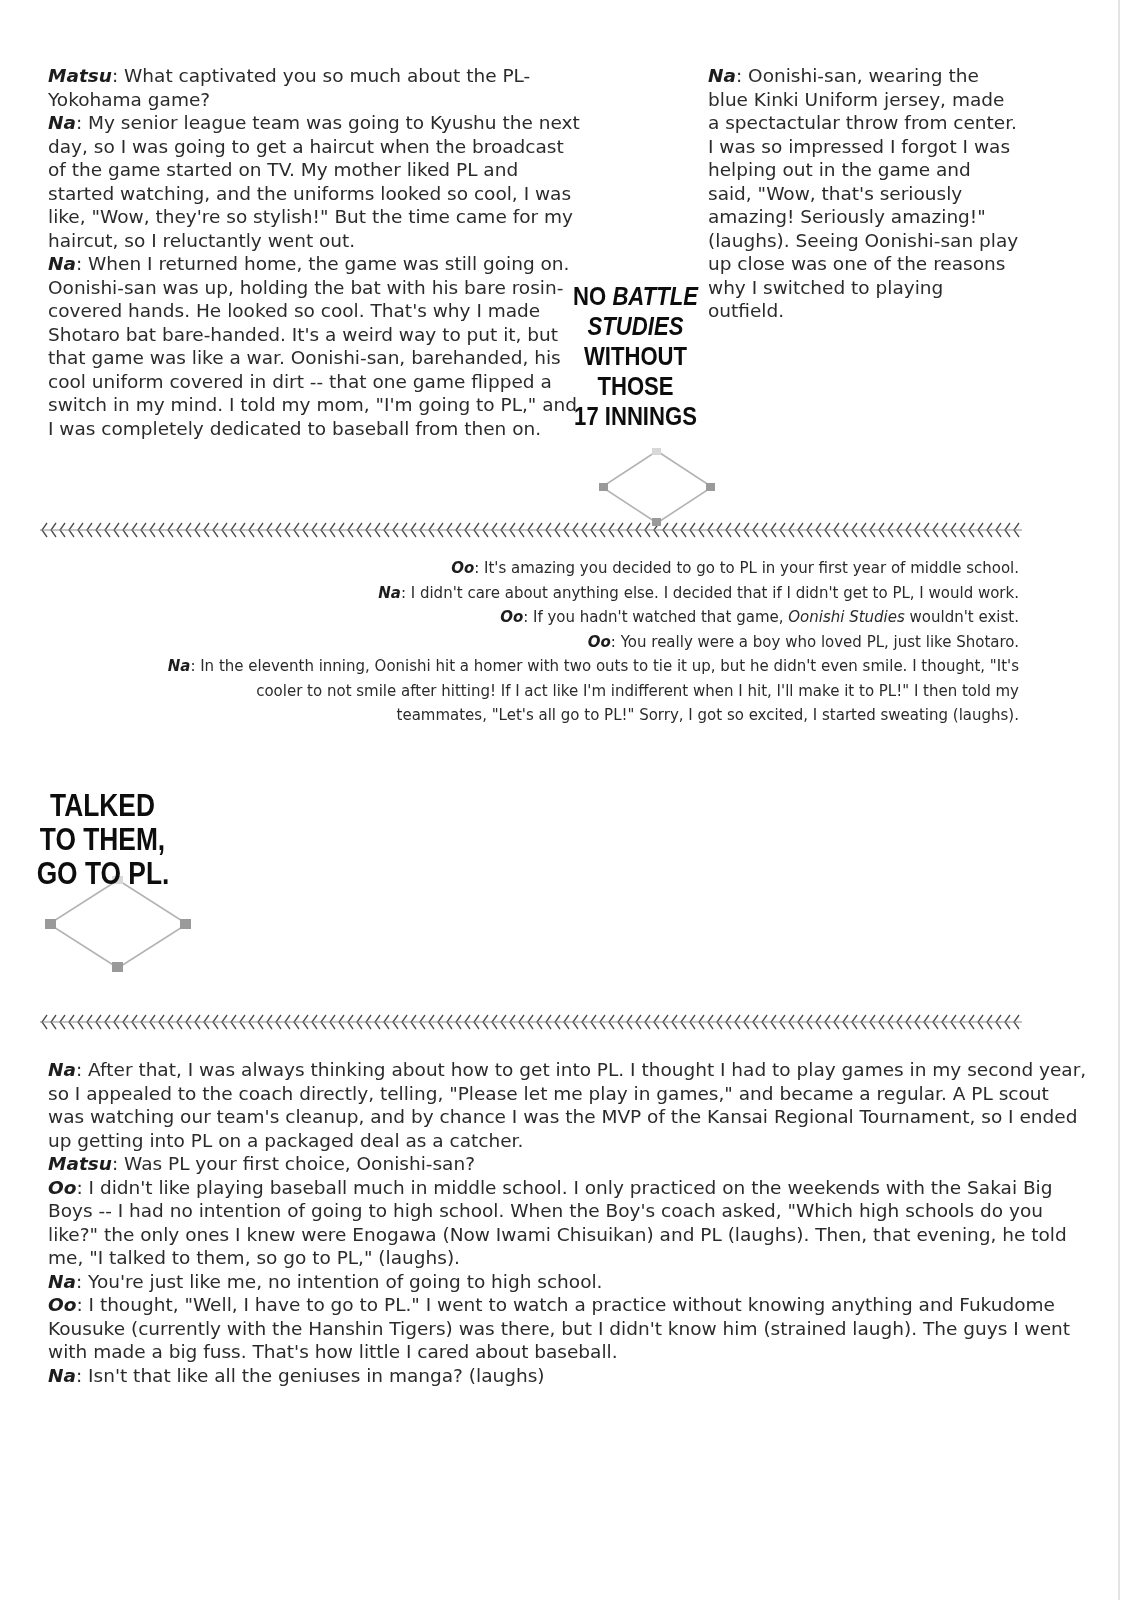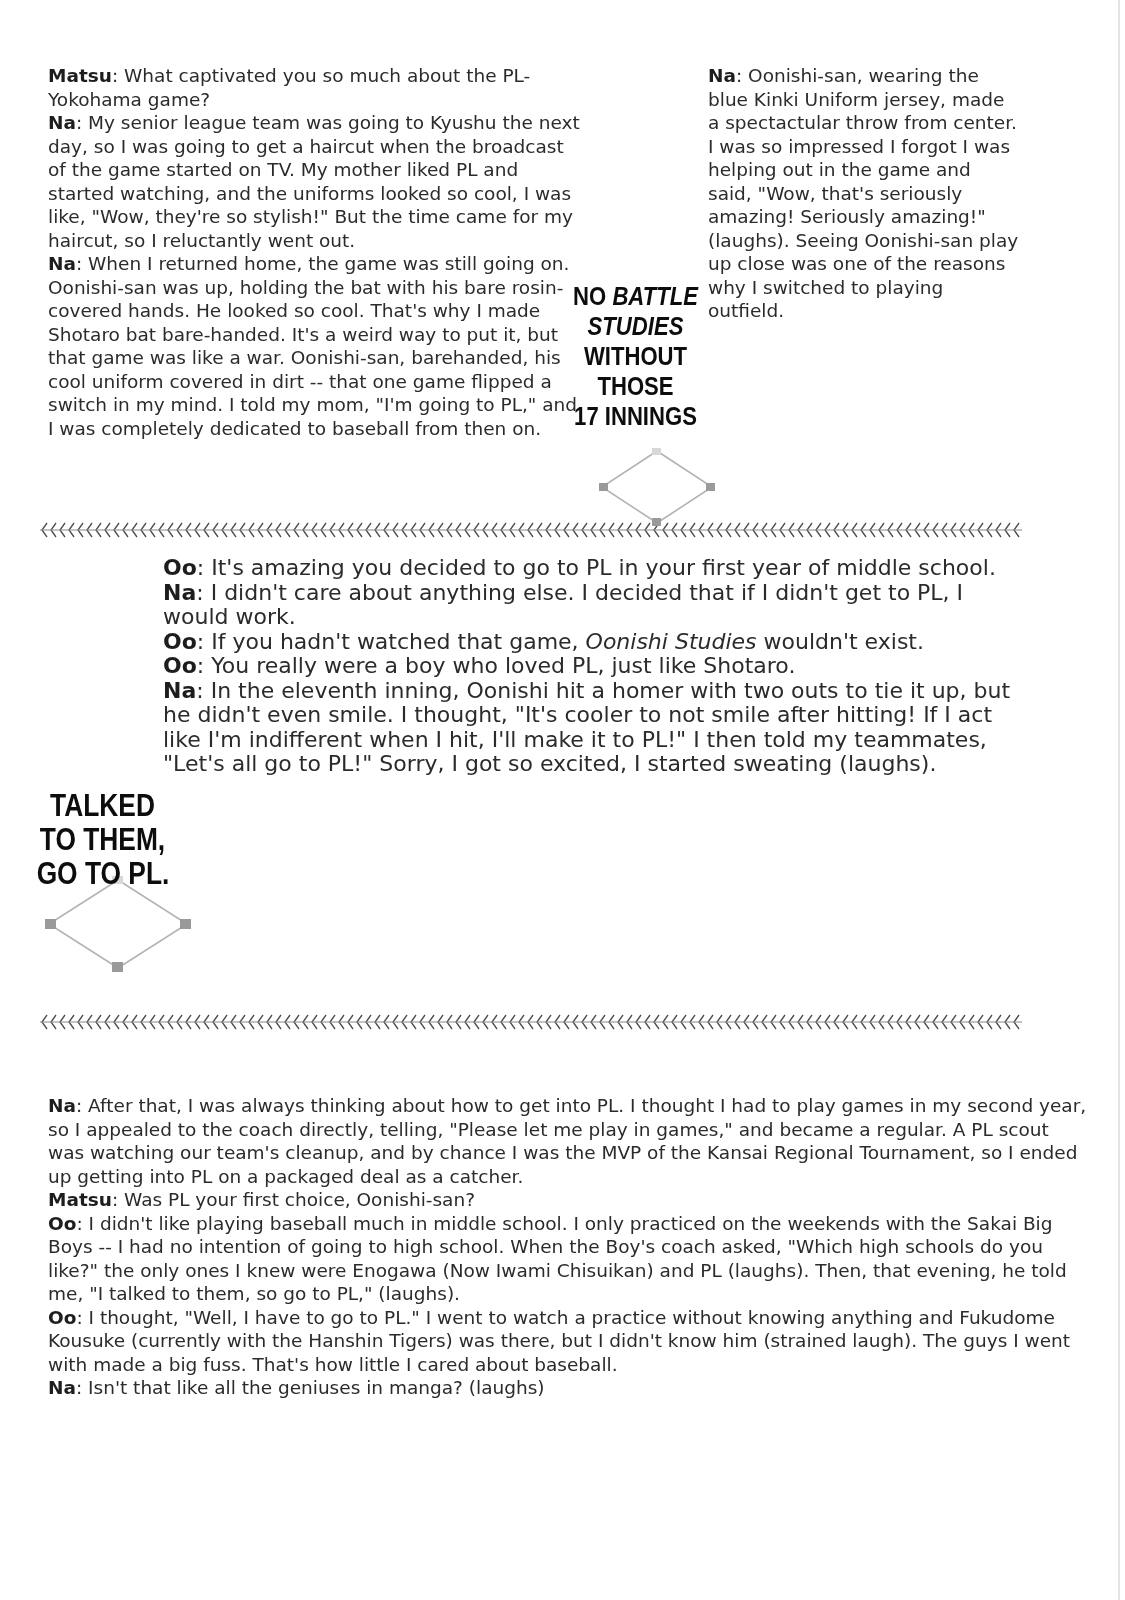--- a/index.html
+++ b/index.html
@@ -1,25 +1,25 @@
 <!DOCTYPE html>
 <html><head>
 <meta charset="utf-8">
 <style>
   html,body{margin:0;padding:0;background:#ffffff;}
   body{width:1125px;height:1600px;position:relative;overflow:hidden;
        font-family:"DejaVu Sans",sans-serif;color:#2b2b2b;}
   .dialogue p{margin:0;font-size:18.5px;line-height:23.5px;color:#2b2b2b;}
-  .dialogue b{font-weight:bold;color:#1d1d1d;}
+  .dialogue b{font-weight:bold;color:#1d1d1d;font-style:italic;}
   .dialogue em{font-style:italic;}
   .col-left{position:absolute;left:48px;top:64px;width:532px;}
   .col-right{position:absolute;left:708px;top:64px;width:312px;}
   .mid-block{position:absolute;left:163px;top:556px;width:856px;}
-  .mid-block p{font-size:22px;line-height:24.5px;}
-  .bottom-block{position:absolute;left:48px;top:1058px;width:1040px;margin-top:36px;}
+  .mid-block p{font-size:15px;line-height:24.5px;text-align:right;}
+  .bottom-block{position:absolute;left:48px;top:1058px;width:1040px;}
   .heading{position:absolute;font-family:"Liberation Sans",sans-serif;
            font-weight:bold;color:#0d0d0d;text-align:center;z-index:2;}
   .heading div{white-space:nowrap;}
   .heading em{font-style:italic;}
   #heading1{left:548px;top:281px;width:175px;font-size:26px;line-height:30px;
             transform:scaleX(.85);transform-origin:50% 0;}
   #heading2{left:25px;top:789px;width:155px;font-size:31px;line-height:34px;
             transform:scaleX(.85);transform-origin:50% 0;}
   .diamond{position:absolute;z-index:1;}
   #diamond1{left:598px;top:448px;}
@@ -106,17 +106,18 @@
       </pattern>
     </defs>
     <rect width="982" height="18" fill="url(#st2)"></rect>
   </svg>
 </div>
 
 <div class="bottom-block dialogue">
     <p><b>Na</b>: After that, I was always thinking about how to get into PL. I thought I had to play games in my second year, so I appealed to the coach directly, telling, "Please let me play in games," and became a regular. A PL scout was watching our team's cleanup, and by chance I was the MVP of the Kansai Regional Tournament, so I ended up getting into PL on a packaged deal as a catcher.</p>
     <p><b>Matsu</b>: Was PL your first choice, Oonishi-san?</p>
     <p><b>Oo</b>: I didn't like playing baseball much in middle school. I only practiced on the weekends with the Sakai Big Boys -- I had no intention of going to high school. When the Boy's coach asked, "Which high schools do you like?" the only ones I knew were Enogawa (Now Iwami Chisuikan) and PL (laughs). Then, that evening, he told me, "I talked to them, so go to PL," (laughs).</p>
+    <p><b>Na</b>: You're just like me, no intention of going to high school.</p>
     <p><b>Oo</b>: I thought, "Well, I have to go to PL." I went to watch a practice without knowing anything and Fukudome Kousuke (currently with the Hanshin Tigers) was there, but I didn't know him (strained laugh). The guys I went with made a big fuss. That's how little I cared about baseball.</p>
     <p><b>Na</b>: Isn't that like all the geniuses in manga? (laughs)</p>
   </div>
 
 <div class="scan-edge"></div>
 
 </body></html>

